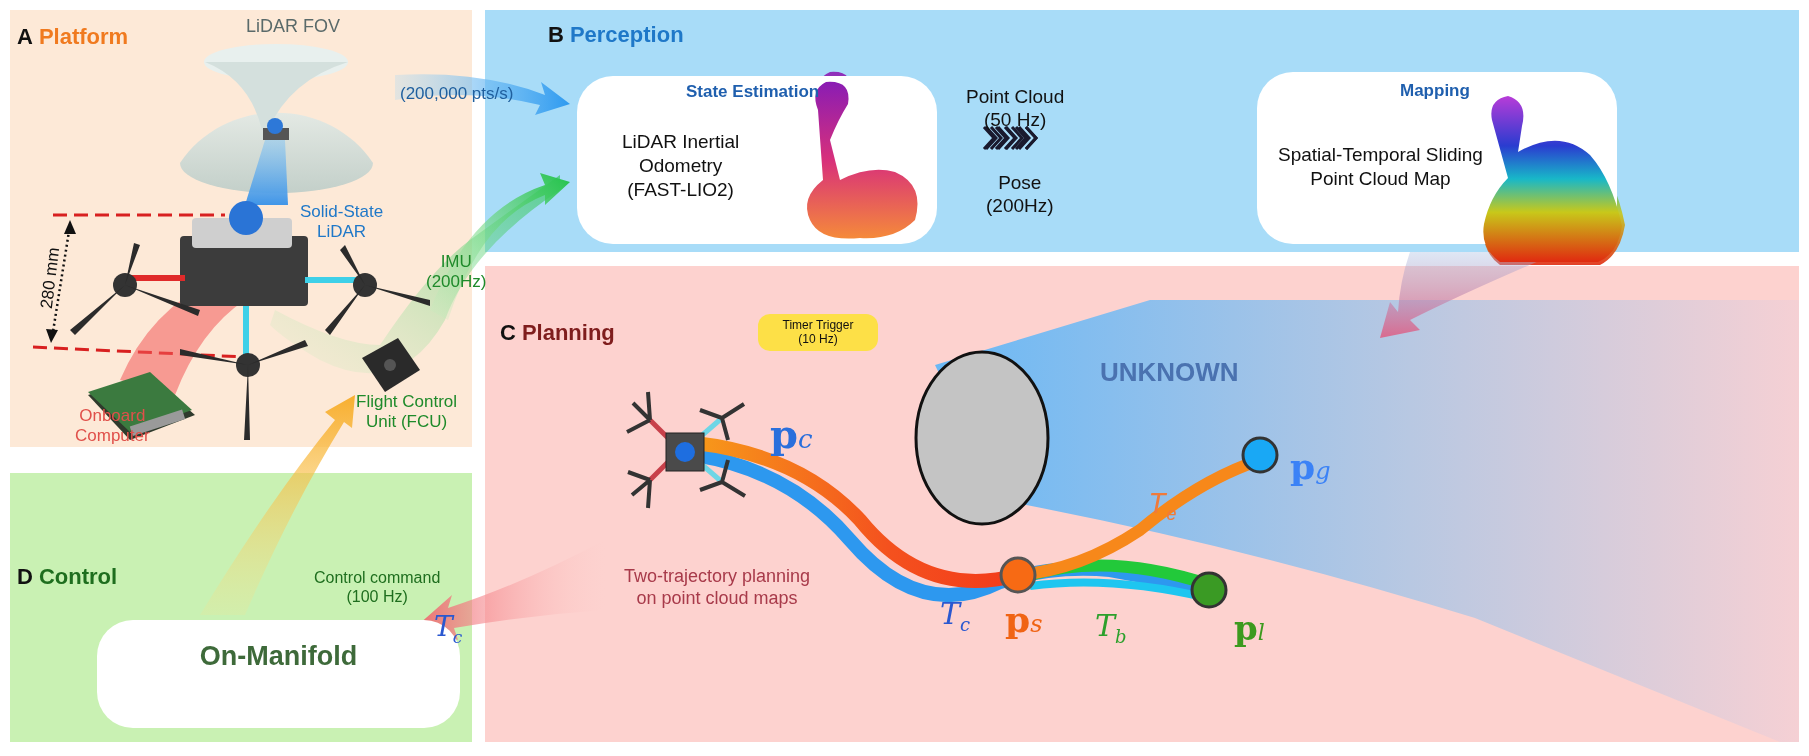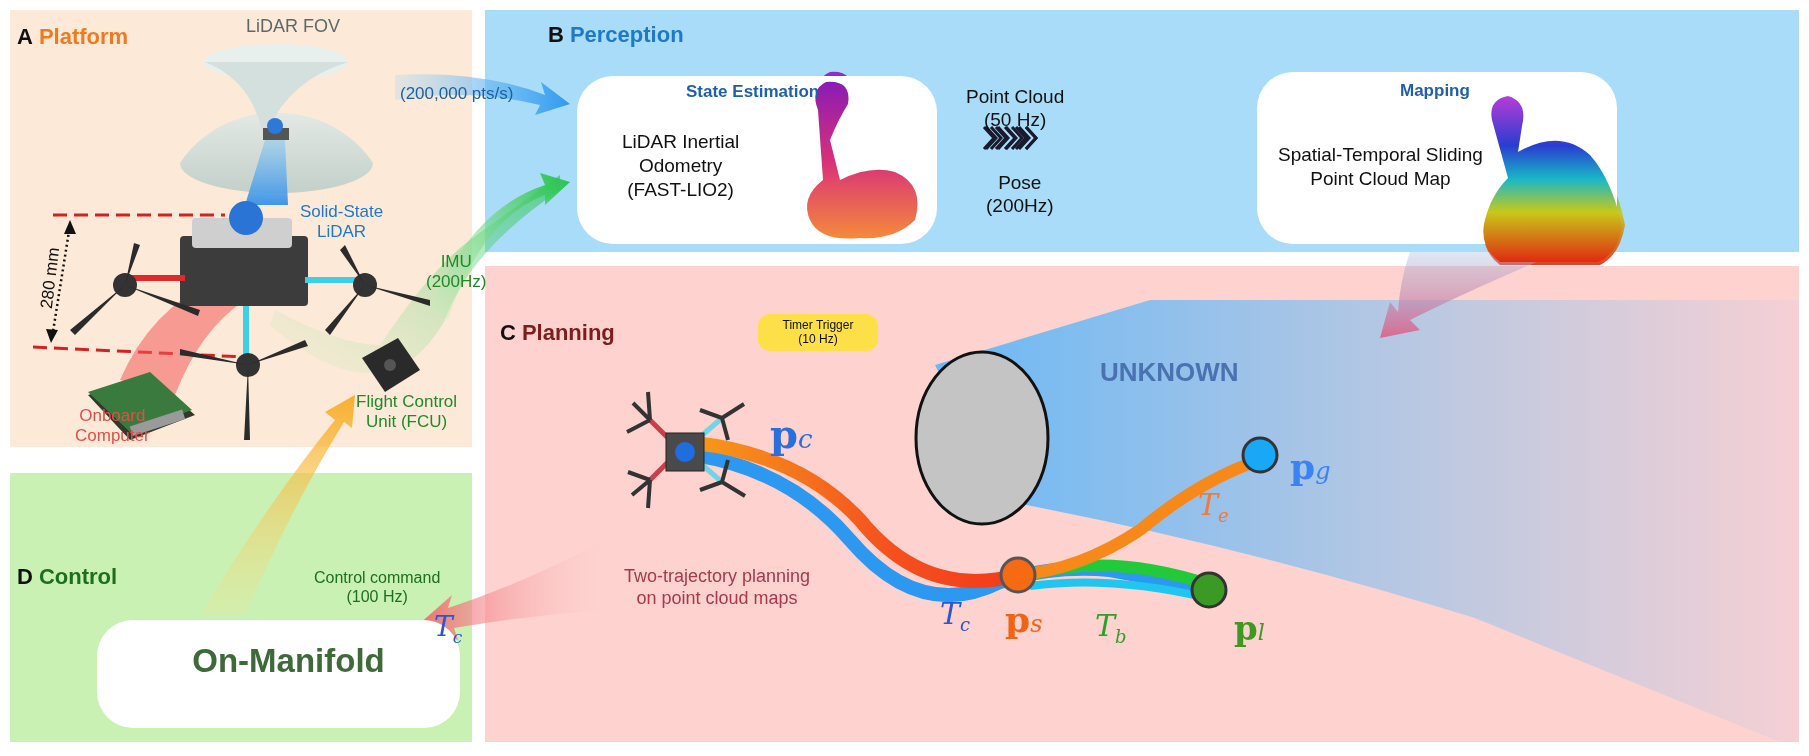--- a/index.html
+++ b/index.html
@@ -262,29 +262,29 @@
 </div>
 <div class="t serif" style="left:1005px;top:598px;font-size:36px;font-weight:bold;color:#f06414;">
   <span>p</span><i style="font-size:24px;font-weight:normal;">s</i>
 </div>
 <div class="t serif" style="left:1222px;top:608px;font-size:34px;font-weight:bold;color:#3c9a1e;margin-left:12px;">
   <span>p</span><i style="font-size:22px;font-weight:normal;">l</i>
 </div>
 <div class="t serif" style="left:940px;top:596px;font-size:30px;font-style:italic;color:#2a58d0;">
   <span>T</span><sub style="font-size:18px;">c</sub>
 </div>
-<div class="t serif" style="left:1198px;top:487px;font-size:30px;font-style:italic;color:#f07a3a;">
+<div class="t serif" style="left:1148px;top:487px;font-size:30px;font-style:italic;color:#f07a3a;font-family:Liberation Mono, monospace;">
   <span>T</span><sub style="font-size:18px;">e</sub>
 </div>
 <div class="t serif" style="left:1095px;top:608px;font-size:30px;font-style:italic;color:#2ca02c;">
   <span>T</span><sub style="font-size:18px;">b</sub>
 </div>
 
 <div class="t" style="left:314px;top:568px;font-size:16px;color:#1e6e1e;">
   <div>Control command</div>
   <div>(100 Hz)</div>
 </div>
 <div class="t serif" style="left:434px;top:610px;font-size:28px;font-style:italic;color:#2a58d0;">
   <span>T</span><sub style="font-size:17px;">c</sub>
 </div>
-<div class="t" style="left:97px;top:640px;width:363px;font-size:33px;font-weight:bold;color:#3e6a3a;line-height:1.25;margin-left:10px;">
+<div class="t" style="left:97px;top:640px;width:363px;font-size:27px;font-weight:bold;color:#3e6a3a;line-height:1.25;">
   <div>On-Manifold</div>
 </div>
 
 </body></html>

